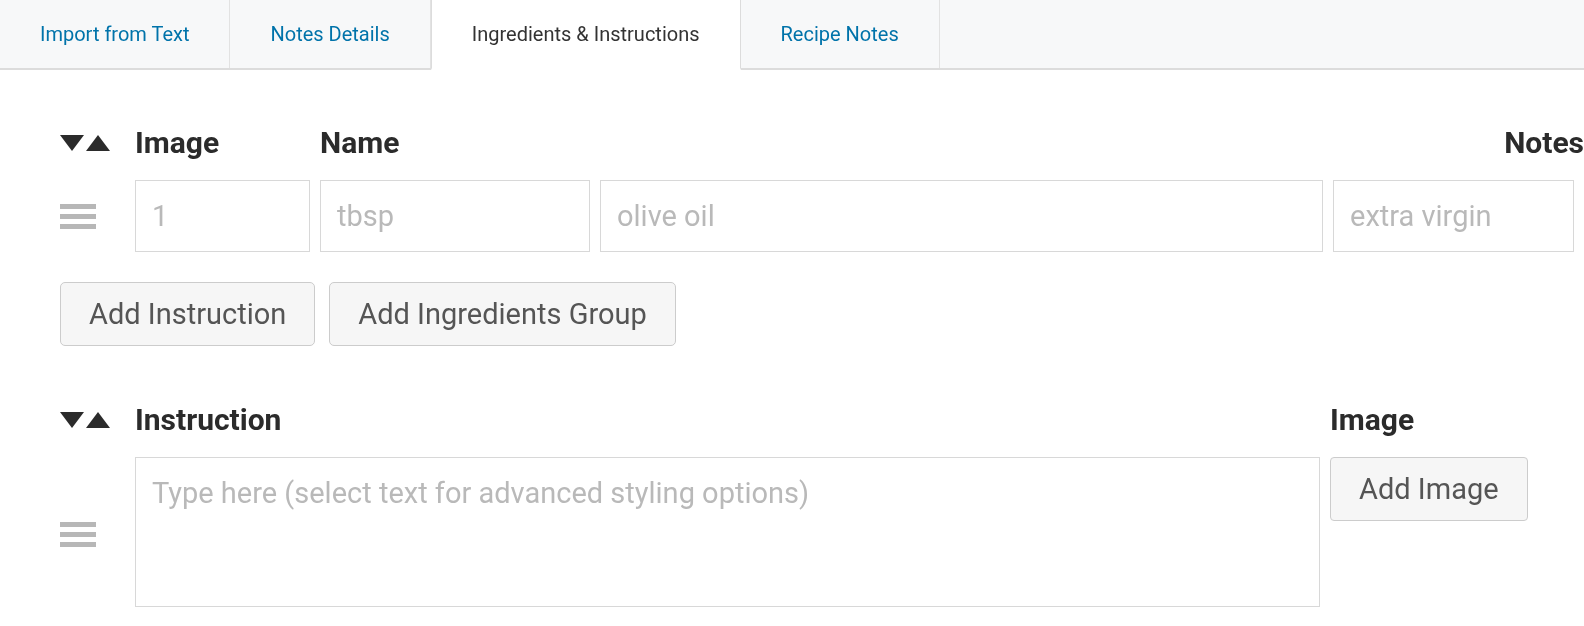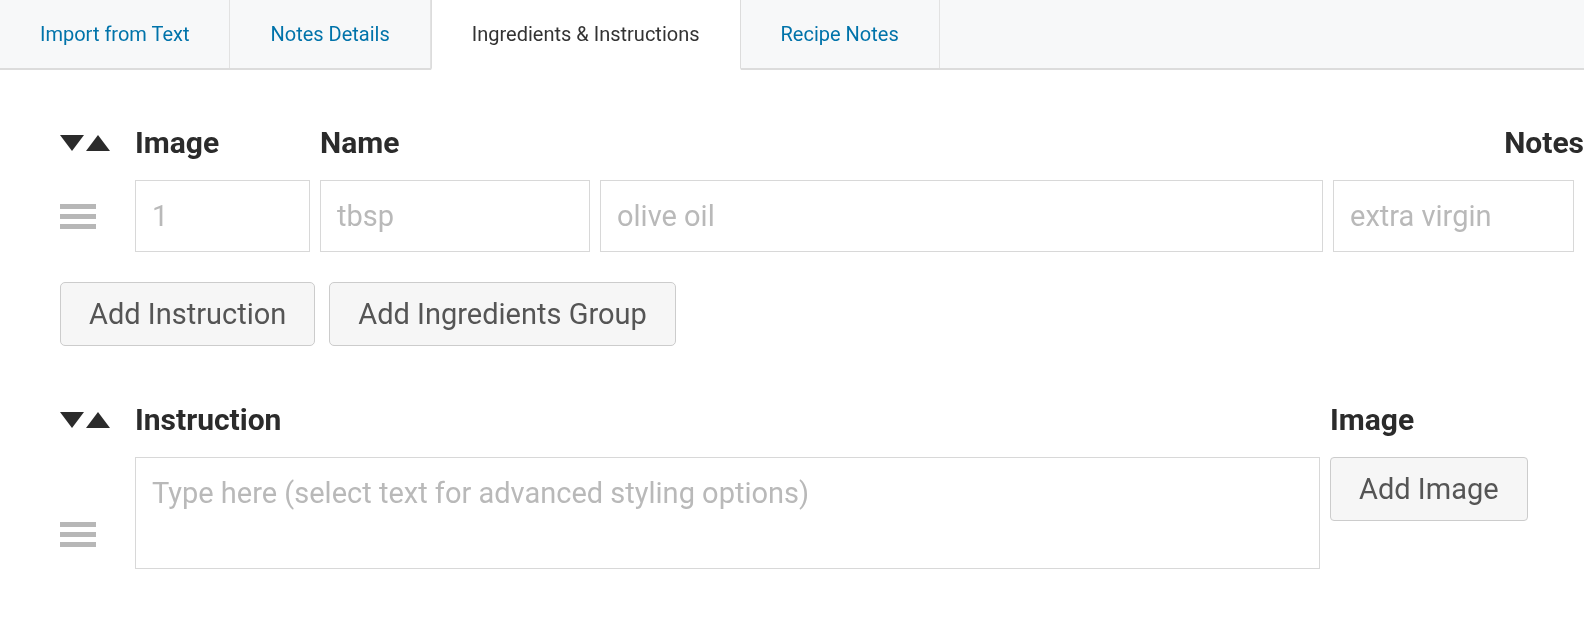--- a/index.html
+++ b/index.html
@@ -137,21 +137,21 @@
       font-family: inherit;
     }
     .section2 {
       margin-top: 56px;
     }
     .col-instruction { width: 1195px; }
     .col-image { flex: 1; }
     .instruction-cell { width: 1195px; padding-right: 10px; }
     .image-cell { flex: 1; }
     textarea {
-      height: 112px;
+      height: 150px;
       resize: none;
     }
     .instruction-row {
       display: flex;
       align-items: flex-start;
     }
     .instruction-row .drag-col {
       padding-top: 65px;
     }
     .add-image-btn {

